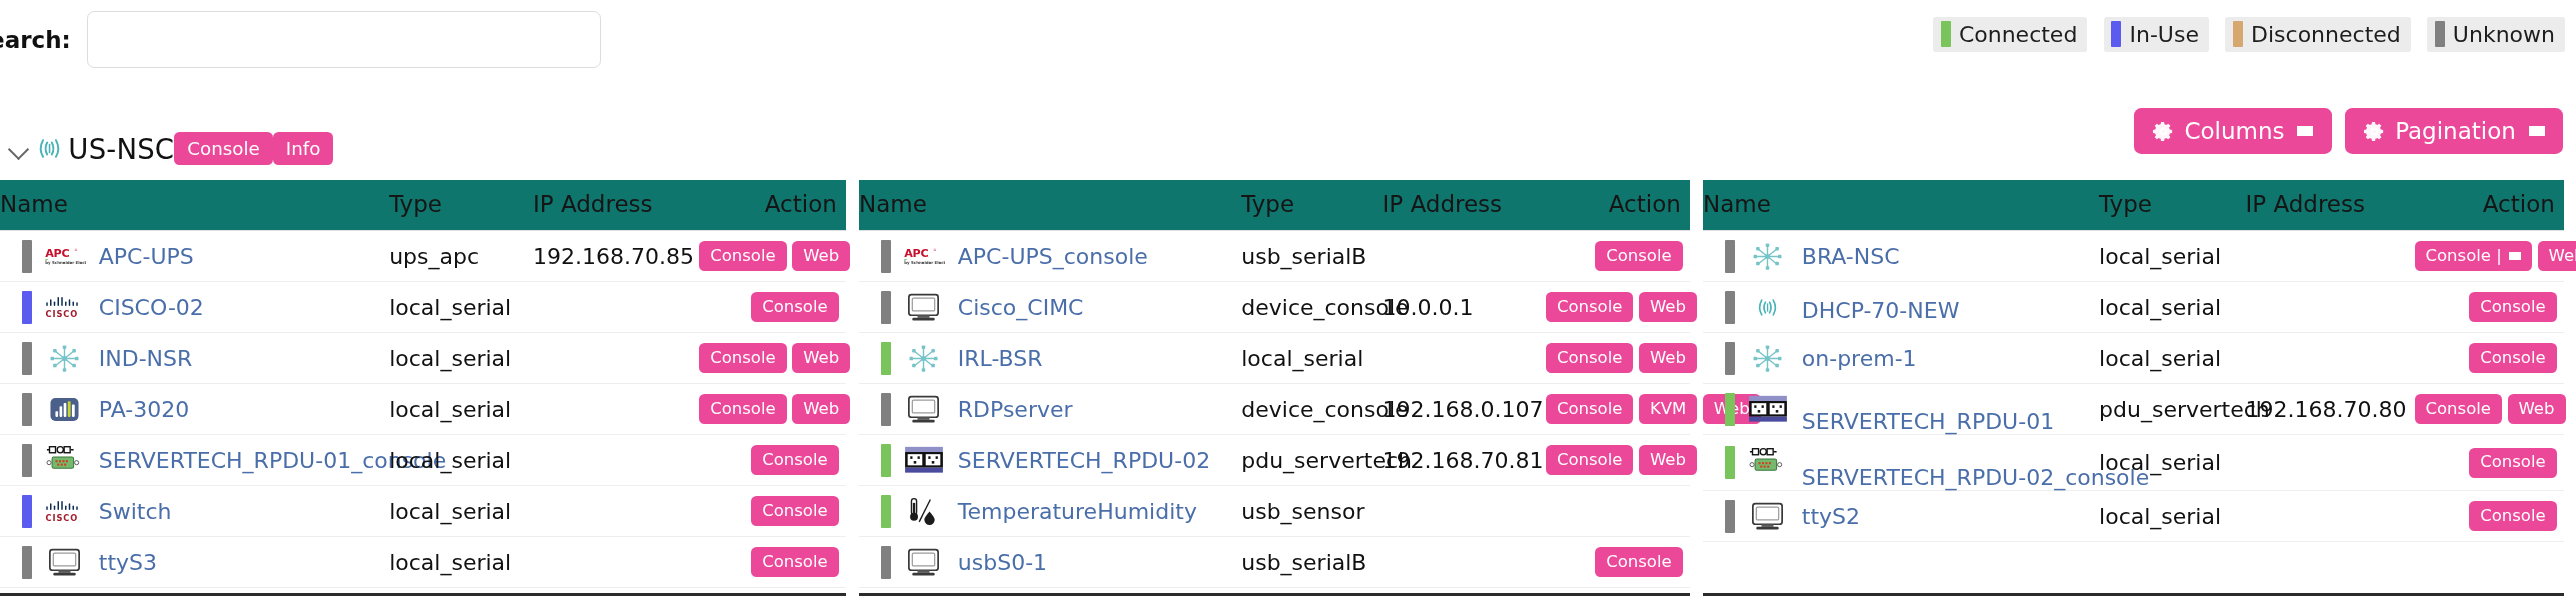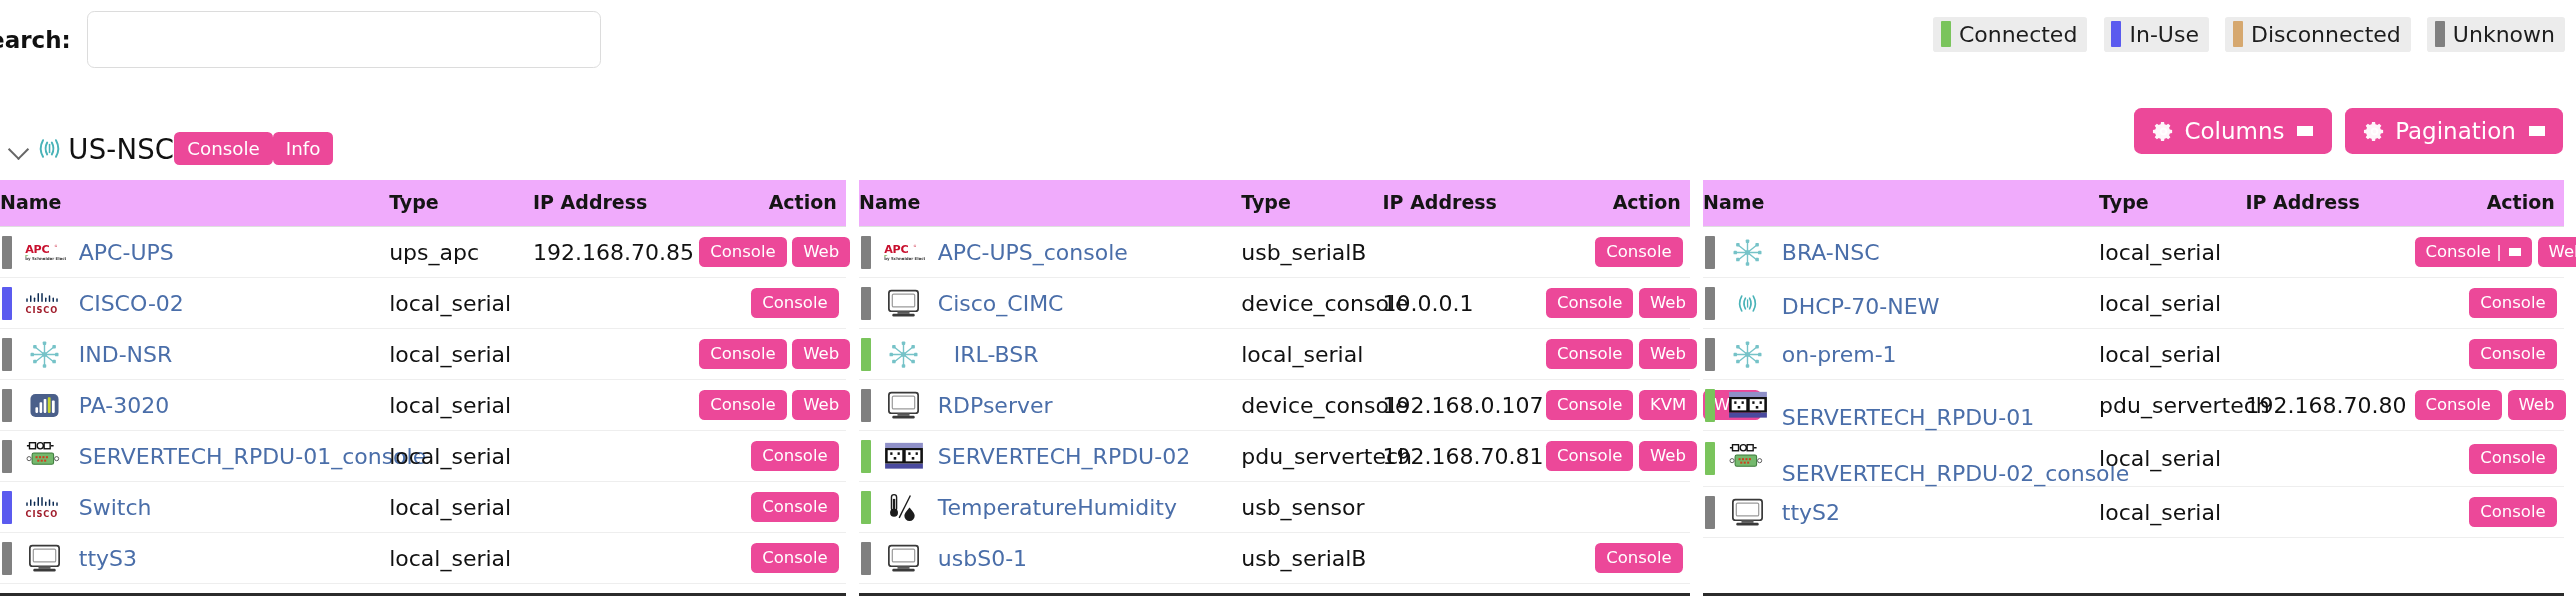--- a/index.html
+++ b/index.html
@@ -62,33 +62,33 @@
 
   
   .tables { position:absolute; left:0; top:180px; width:2576px; height:426px; display:flex; gap:13px; }
   .tbl-col { position:relative; height:416px; }
   .tbl-col.c1 { width:846px; }
   .tbl-col.c2 { width:831px; }
   .tbl-col.c3 { width:861px; }
 
   table.dev { width:100%; border-collapse:collapse; table-layout:fixed; }
   table.dev thead th {
-    background:#f0abfc; border-bottom:1.8px solid #dfdfdf;
-    font-size:19px; font-weight:bold; color:#151515;
+    background:#0f766e; border-bottom:1.8px solid #dfdfdf;
+    font-size:23px; font-weight:normal; color:#151515;
     padding:11px 7.3px 13px 0; text-align:left; vertical-align:middle;
   }
   table.dev thead th.right { text-align:right; padding-right:9.2px; }
   table.dev tbody td {
     border-bottom:0.9px solid #eeeeee;
     height:51px; padding:0 7.3px 0 0; font-size:22px; color:#111; vertical-align:middle;
   }
   table.dev tbody tr:last-child td { border-bottom:0.9px solid #eeeeee; }
   .tbl-bottom { position:absolute; left:0; bottom:0; width:100%; height:2.8px; background:#2b2b2b; }
 
-  .namecell { display:flex; align-items:center; gap:0; }
+  .namecell { display:flex; align-items:center; gap:0;padding-left:20px; }
   .statusbar { width:10px; height:33px; border-radius:0.9px; flex:0 0 10px; margin-right:12px; margin-left:1.8px; }
   .devicon { width:42px; height:33px; flex:0 0 42px; display:flex; align-items:center; justify-content:center; margin-right:13px; }
   .devicon svg { display:block; }
   .devname { color:#4a6ea9; font-size:22px; white-space:nowrap; }
   .typecell { font-size:22px; color:#111; white-space:nowrap; }
   .ipcell { font-size:22px; color:#111; white-space:nowrap; }
   .actioncell { text-align:right; white-space:nowrap; }
   .actioncell .btn { margin-left:5.5px; }
   .split { display:inline-flex; align-items:center; gap:7.3px; }
   .mini-caret { width:0;height:0;border-left:6.4px solid #fff;border-right:6.4px solid #fff;border-top:8.3px solid #fff; display:inline-block; }
@@ -426,21 +426,21 @@
                         <rect x="29" y="9" width="4" height="4" rx="1"></rect>
                         <rect x="7" y="26" width="4" height="4" rx="1"></rect>
                         <rect x="29" y="26" width="4" height="4" rx="1"></rect>
                         <rect x="18" y="5" width="4" height="4" rx="1"></rect>
                         <rect x="18" y="31" width="4" height="4" rx="1"></rect>
                         <rect x="4" y="18" width="4" height="4" rx="1"></rect>
                         <rect x="32" y="18" width="4" height="4" rx="1"></rect>
                       </g>
                     </svg>
                   </span>
-                  <a class="devname" href="#" style="text-decoration: none; margin-left: 16px;">IRL-BSR</a>
+                  <a class="devname" href="#" style="text-decoration: none;">IRL-BSR</a>
                 </div>
               </td>
               <td class="typecell">local_serial</td>
               <td class="ipcell"></td>
               <td class="actioncell"><button class="btn btn-xs">Console</button><button class="btn btn-xs">Web</button></td>
             </tr>
             <tr>
               <td>
                 <div class="namecell">
                   <span class="statusbar" style="background: rgb(128, 128, 128);"></span>

